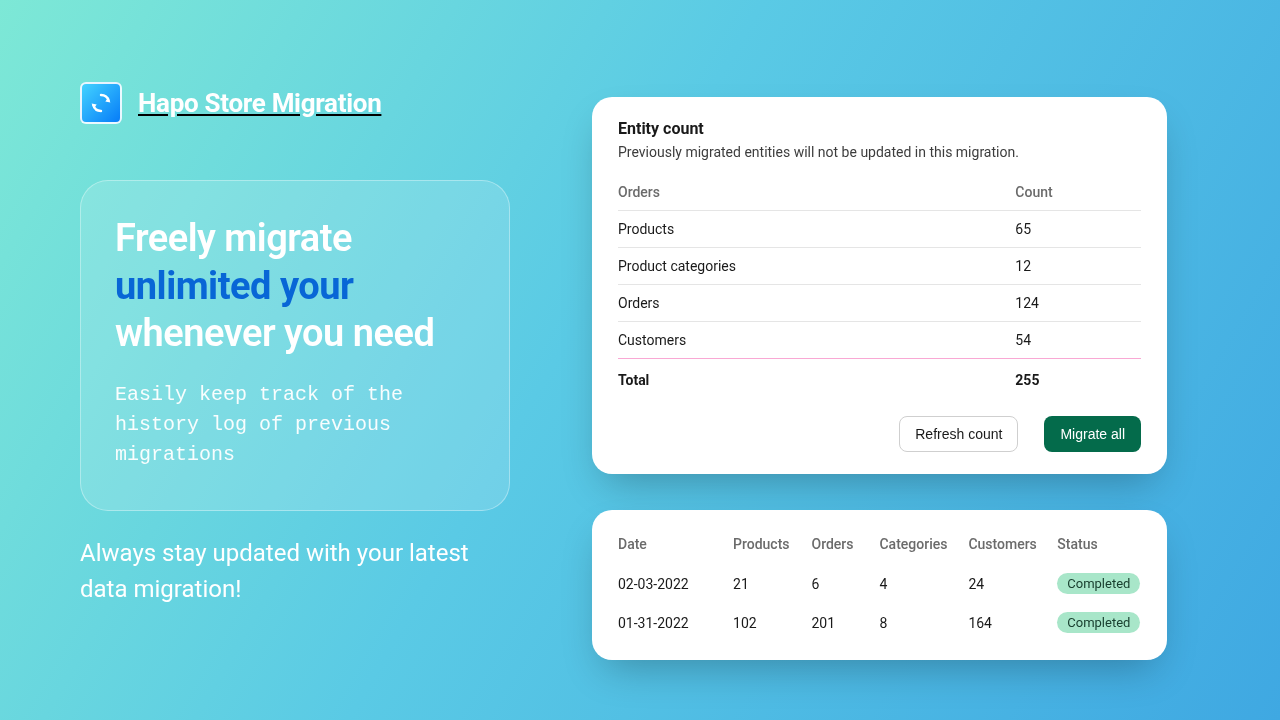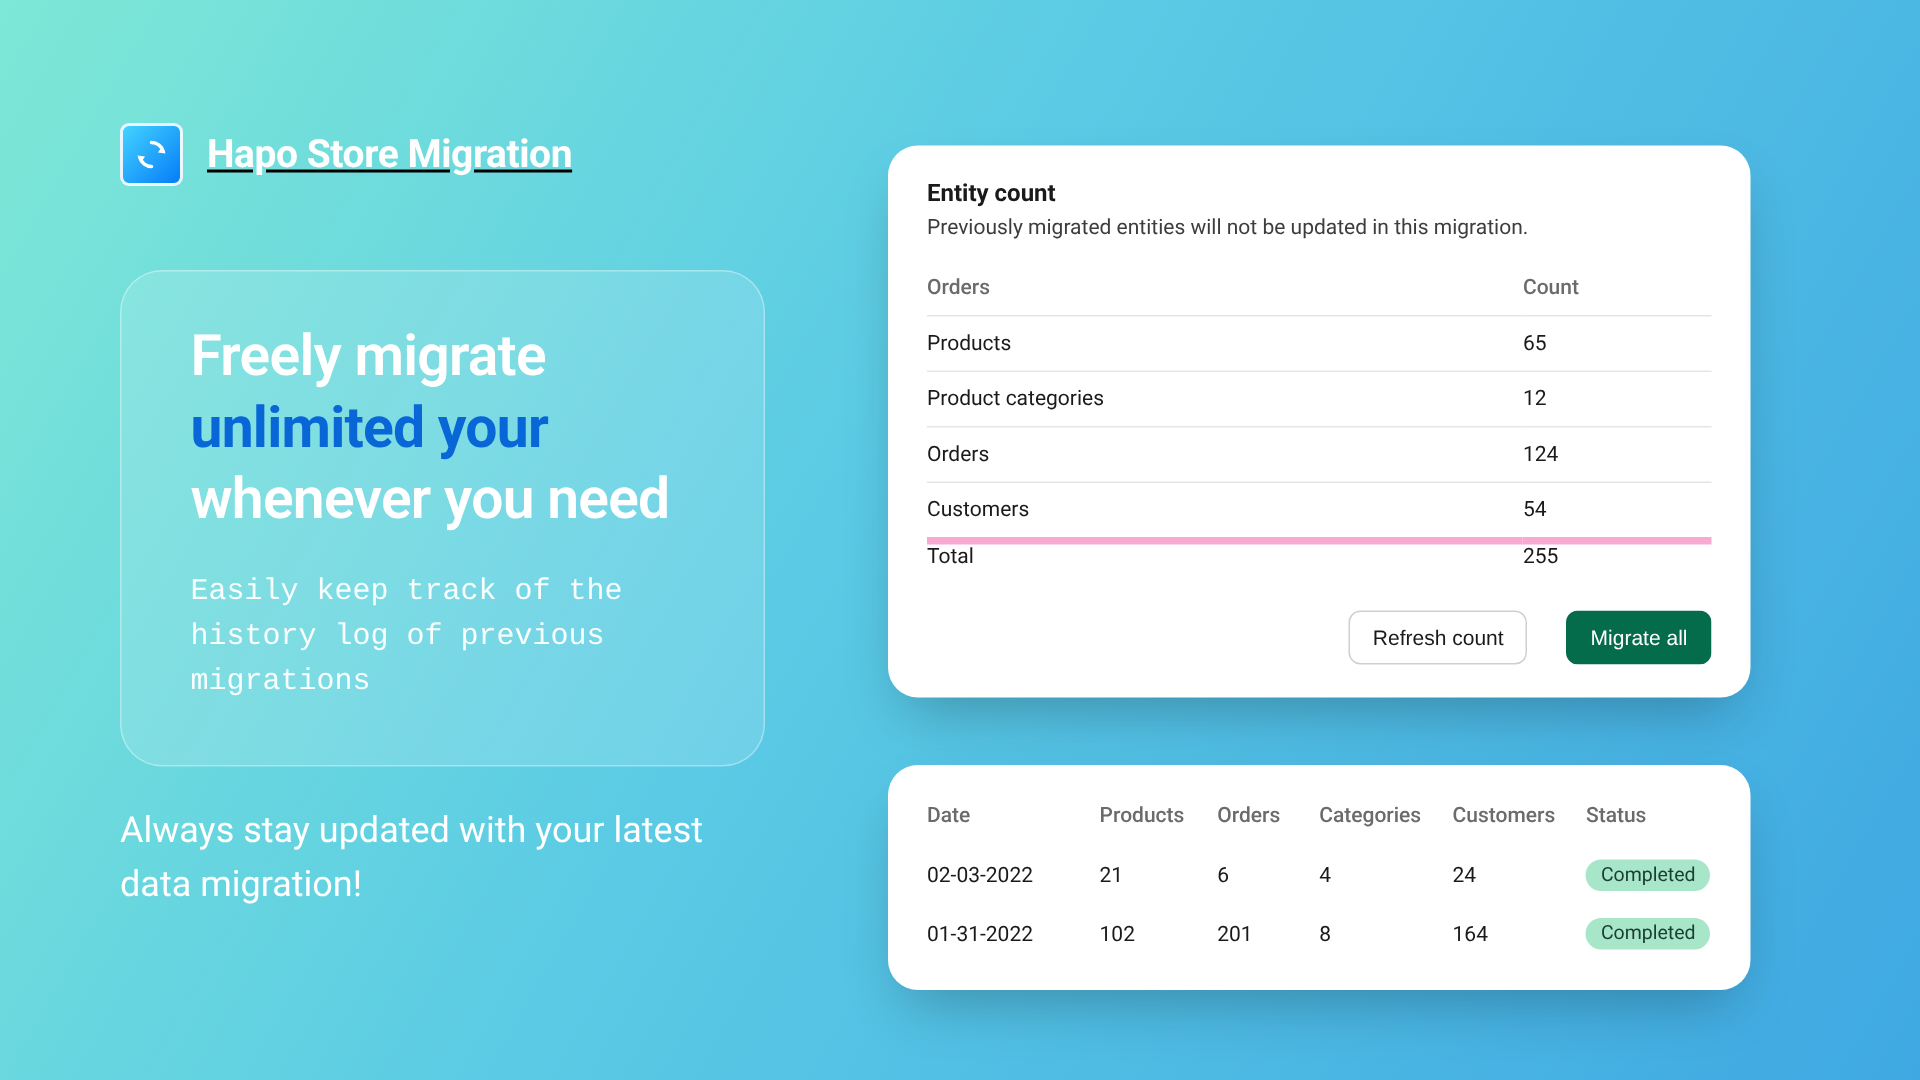--- a/index.html
+++ b/index.html
@@ -29,21 +29,21 @@
     color: #ffffff;
     font-size: 26px;
     font-weight: 700;
     letter-spacing: -0.3px;
   }
 
   .glass-card {
     position: absolute;
     left: 80px; top: 180px;
     width: 430px;
-    padding: 34px 46px 40px;
+    padding: 34px 34px 40px;
     border-radius: 28px;
     background: rgba(255,255,255,0.14);
     border: 1px solid rgba(255,255,255,0.35);
   }
   .glass-card h1 {
     color: #ffffff;
     font-size: 38px;
     line-height: 1.25;
     font-weight: 600;
     letter-spacing: -0.5px;
@@ -105,23 +105,23 @@
     font-weight: 500;
     padding: 8px 0 10px;
   }
   .entity-table th.count, .entity-table td.count { text-align: left; }
   .entity-table tbody td {
     padding: 10px 0;
     border-top: 1px solid #e5e5e5;
     color: #1a1a1a;
   }
   .entity-table .total-row td {
-    font-weight: 400;
-    border-top: 5px solid #f9a8d4;
-    padding-top: 0;
+    font-weight: 700;
+    border-top: 1px solid #f9a8d4;
+    padding-top: 13px;
   }
   .actions {
     display: flex;
     justify-content: flex-end;
     gap: 26px;
     margin-top: 18px;
   }
   .btn {
     font-size: 14px;
     font-weight: 500;

